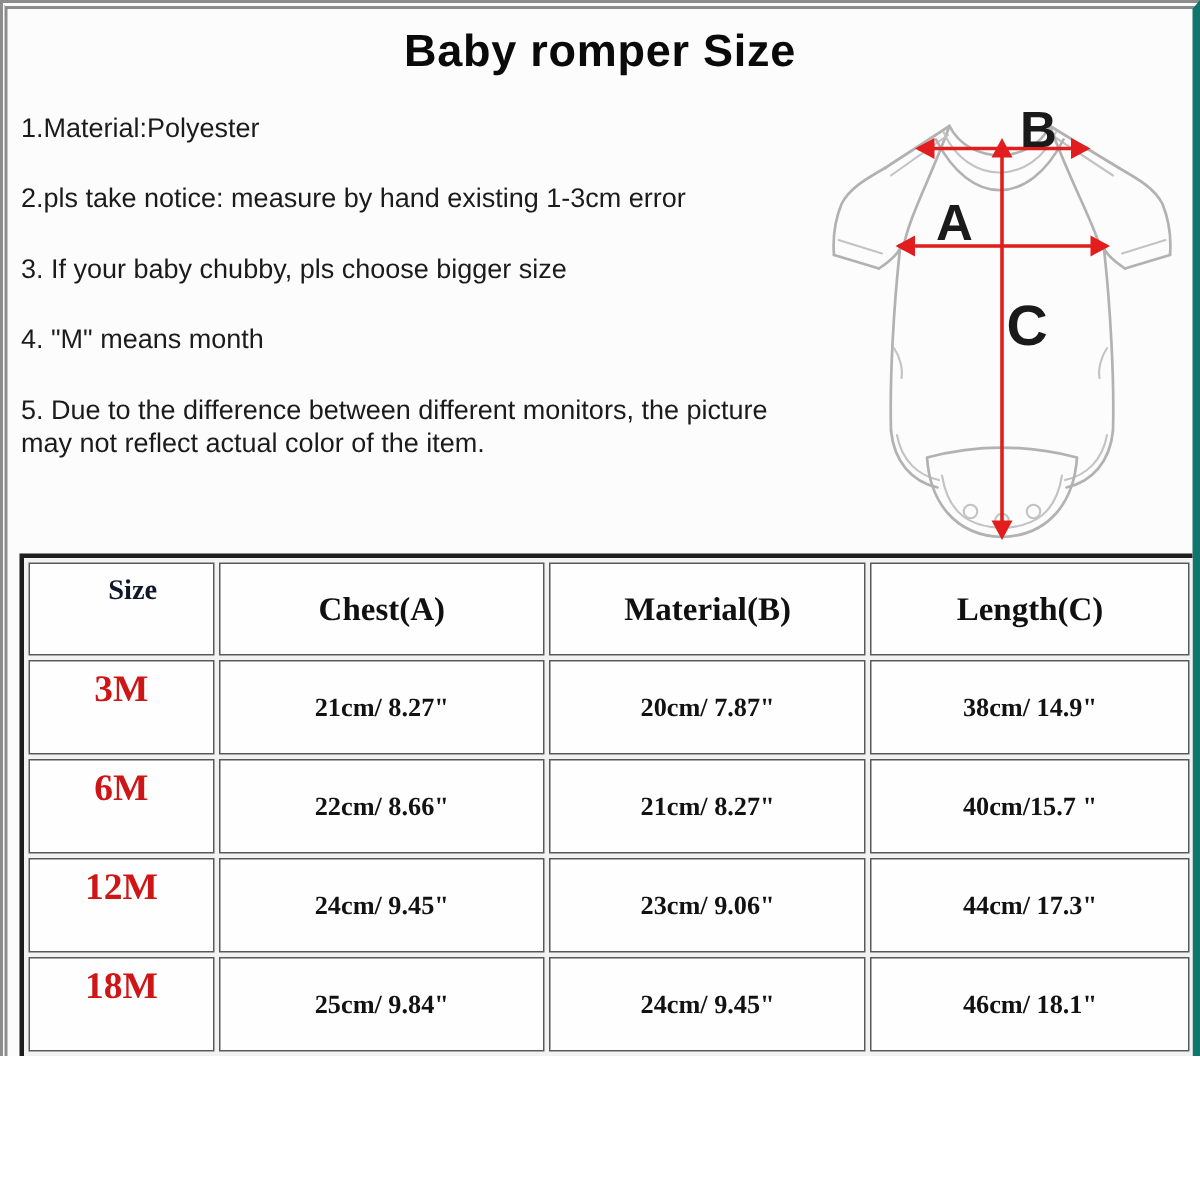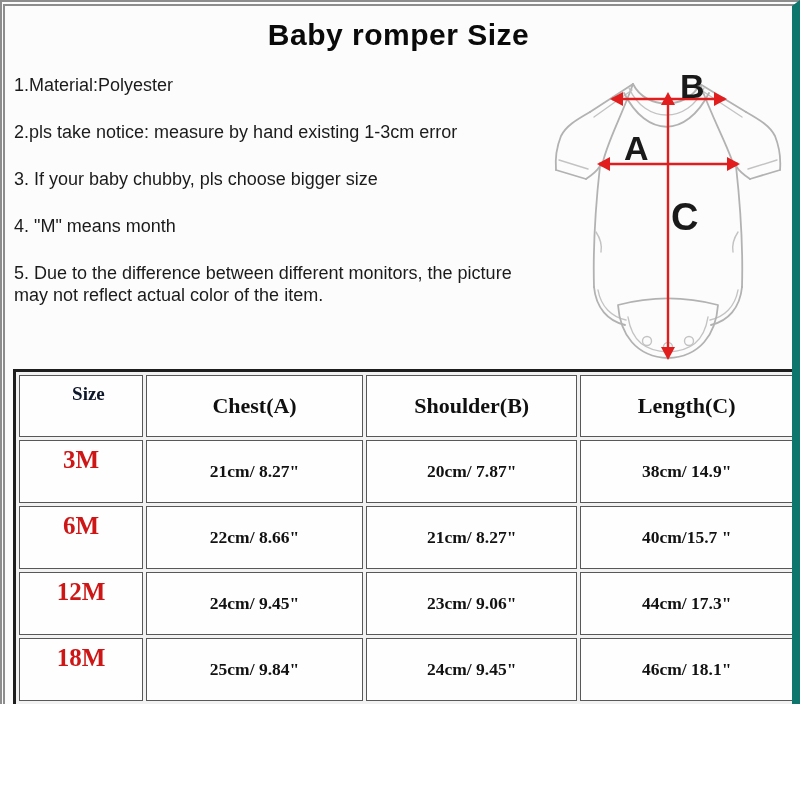--- a/index.html
+++ b/index.html
@@ -1,21 +1,21 @@
 <!DOCTYPE html>
 <html><head>
 <meta charset="utf-8">
 <style>
   html,body { margin:0; padding:0; background:#ffffff; }
   .page {
     position:relative; width:800px; height:704px; box-sizing:border-box;
     background:#fcfcfc;
     border-top:6px double #8d8d8d;
     border-left:5px double #8d8d8d;
-    border-right:8px solid #0f766e;
+    border-right:5px solid #0f766e;
     font-family:"Liberation Sans", sans-serif;
     overflow:hidden;
   }
   .title {
     position:absolute; top:12px; left:0; right:0;
     text-align:center; font-size:30px; font-weight:bold; color:#0a0a0a;
     letter-spacing:0.5px;
   }
   .notes { position:absolute; left:9px; top:68px; width:516px; }
   .note {
@@ -136,21 +136,21 @@
     <colgroup>
       <col style="width:16.2%">
         <col style="width:28.4%">
         <col style="width:27.6%">
         <col style="width:27.8%">
     </colgroup>
     <tbody>
         <tr>
       <th class="size-header">Size</th>
       <th class="col-header">Chest(A)</th>
-      <th class="col-header">Shoulder(B)</th>
+      <th class="col-header">Material(B)</th>
       <th class="col-header">Length(C)</th>
     </tr>
     <tr>
       <td class="size-cell">3M</td>
       <td class="value-cell">21cm/ 8.27"</td>
       <td class="value-cell">20cm/ 7.87"</td>
       <td class="value-cell">38cm/ 14.9"</td>
     </tr>
     <tr>
       <td class="size-cell">6M</td>

